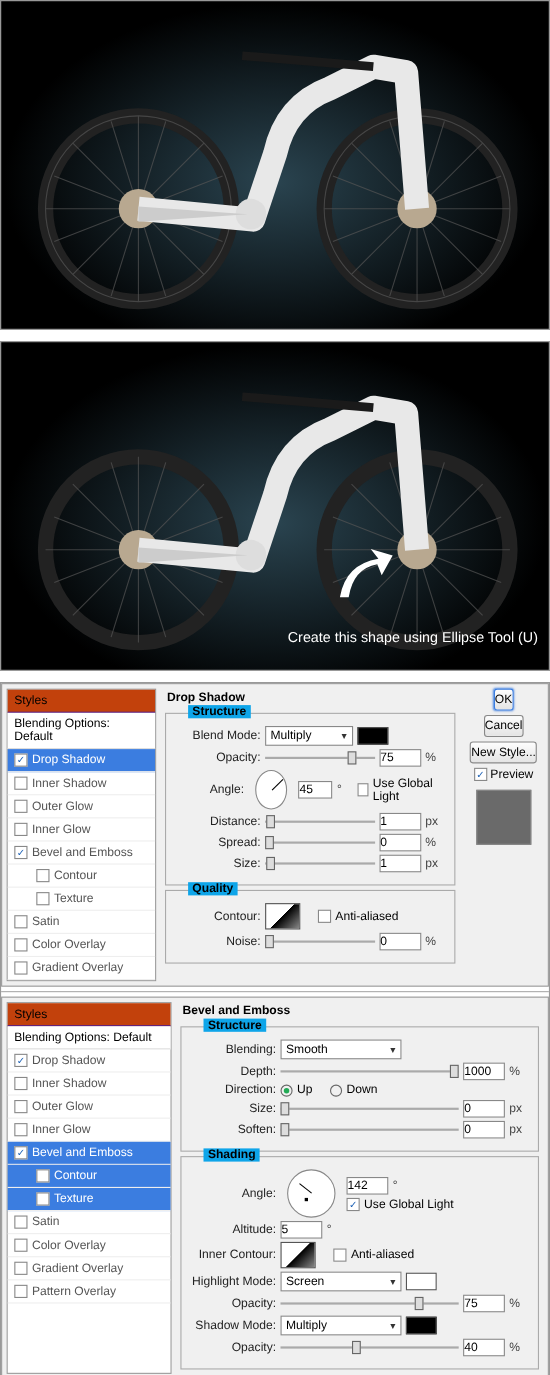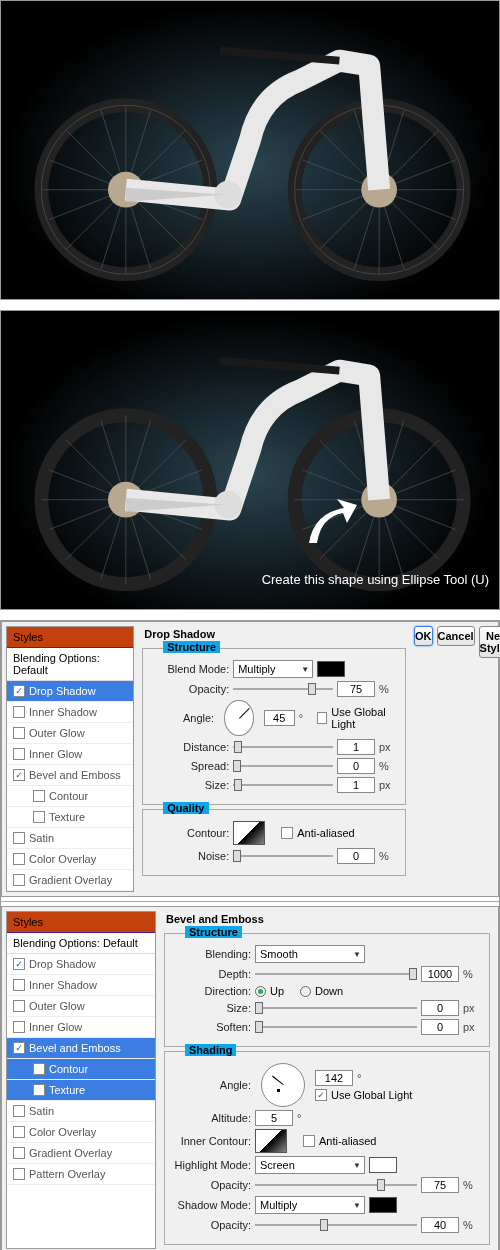--- a/index.html
+++ b/index.html
@@ -23,26 +23,26 @@
 .legend { position: absolute; top: -8px; left: 20px; background: #0ea5e9; padding: 0 4px; font-weight: bold; }
 .section-title { font-weight: bold; padding: 2px 0 4px 2px; }
 .row { display: flex; align-items: center; margin: 3px 0; gap: 4px; }
 .lbl { width: 78px; text-align: right; color: #222; }
 .select { border: 1px solid #888; background: #fff; padding: 1px 18px 1px 4px; position: relative; min-width: 80px; height: 18px; display: inline-flex; align-items: center; }
 .select::after { content: "▼"; position: absolute; right: 3px; font-size: 8px; color: #333; }
 .swatch { width: 28px; height: 16px; border: 1px solid #555; }
 .slider { flex: 1; height: 16px; position: relative; }
 .slider-track { position: absolute; top: 7px; left: 0; right: 0; height: 2px; background: #aaa; }
 .slider-thumb { position: absolute; top: 2px; width: 8px; height: 12px; background: #ddd; border: 1px solid #666; }
-.num { width: 38px; height: 16px; border: 1px solid #888; background: #fff; text-align: center; line-height: 14px; }
+.num { width: 38px; height: 16px; border: 1px solid #888; background: #fff; line-height: 14px; }
 .unit { width: 18px; color: #444; }
 .angle-dial { width: 36px; height: 36px; border: 1px solid #888; border-radius: 50%; background: #fff; position: relative; margin: 0 6px; }
 .angle-dial .needle { position: absolute; top: 50%; left: 50%; width: 14px; height: 1px; background: #000; transform-origin: 0 0; }
 .contour-swatch { width: 32px; height: 24px; border: 1px solid #555; background: linear-gradient(135deg, #fff 0%, #fff 49%, #000 50%, #888 100%); }
-.right-col { width: 80px; display: flex; flex-direction: row; gap: 4px; align-items: flex-start; font-weight: bold; }
+.right-col { width: 80px; display: flex; flex-direction: column; gap: 4px; align-items: center; }
 .btn { border: 1px solid #888; background: linear-gradient(#fdfdfd, #e4e4e4); padding: 3px 0; text-align: center; border-radius: 3px; }
 .btn.ok { border: 1px solid #3b7de0; box-shadow: 0 0 2px #3b7de0; }
 .prev-row { display: flex; align-items: center; gap: 3px; justify-content: center; }
 .preview-box { width: 50px; height: 50px; border: 1px solid #888; background: #6a6a6a; margin: 4px auto; }
 .dialogs-block { border: 1px solid #999; }
 hr.sep { border: none; border-top: 1px solid #aaa; margin: 4px 0; }
 .radio { width: 11px; height: 11px; border: 1px solid #666; border-radius: 50%; display: inline-flex; align-items: center; justify-content: center; }
 .radio.on::after { content: ""; width: 5px; height: 5px; background: #2a5; border-radius: 50%; }
 </style>
 </head>

